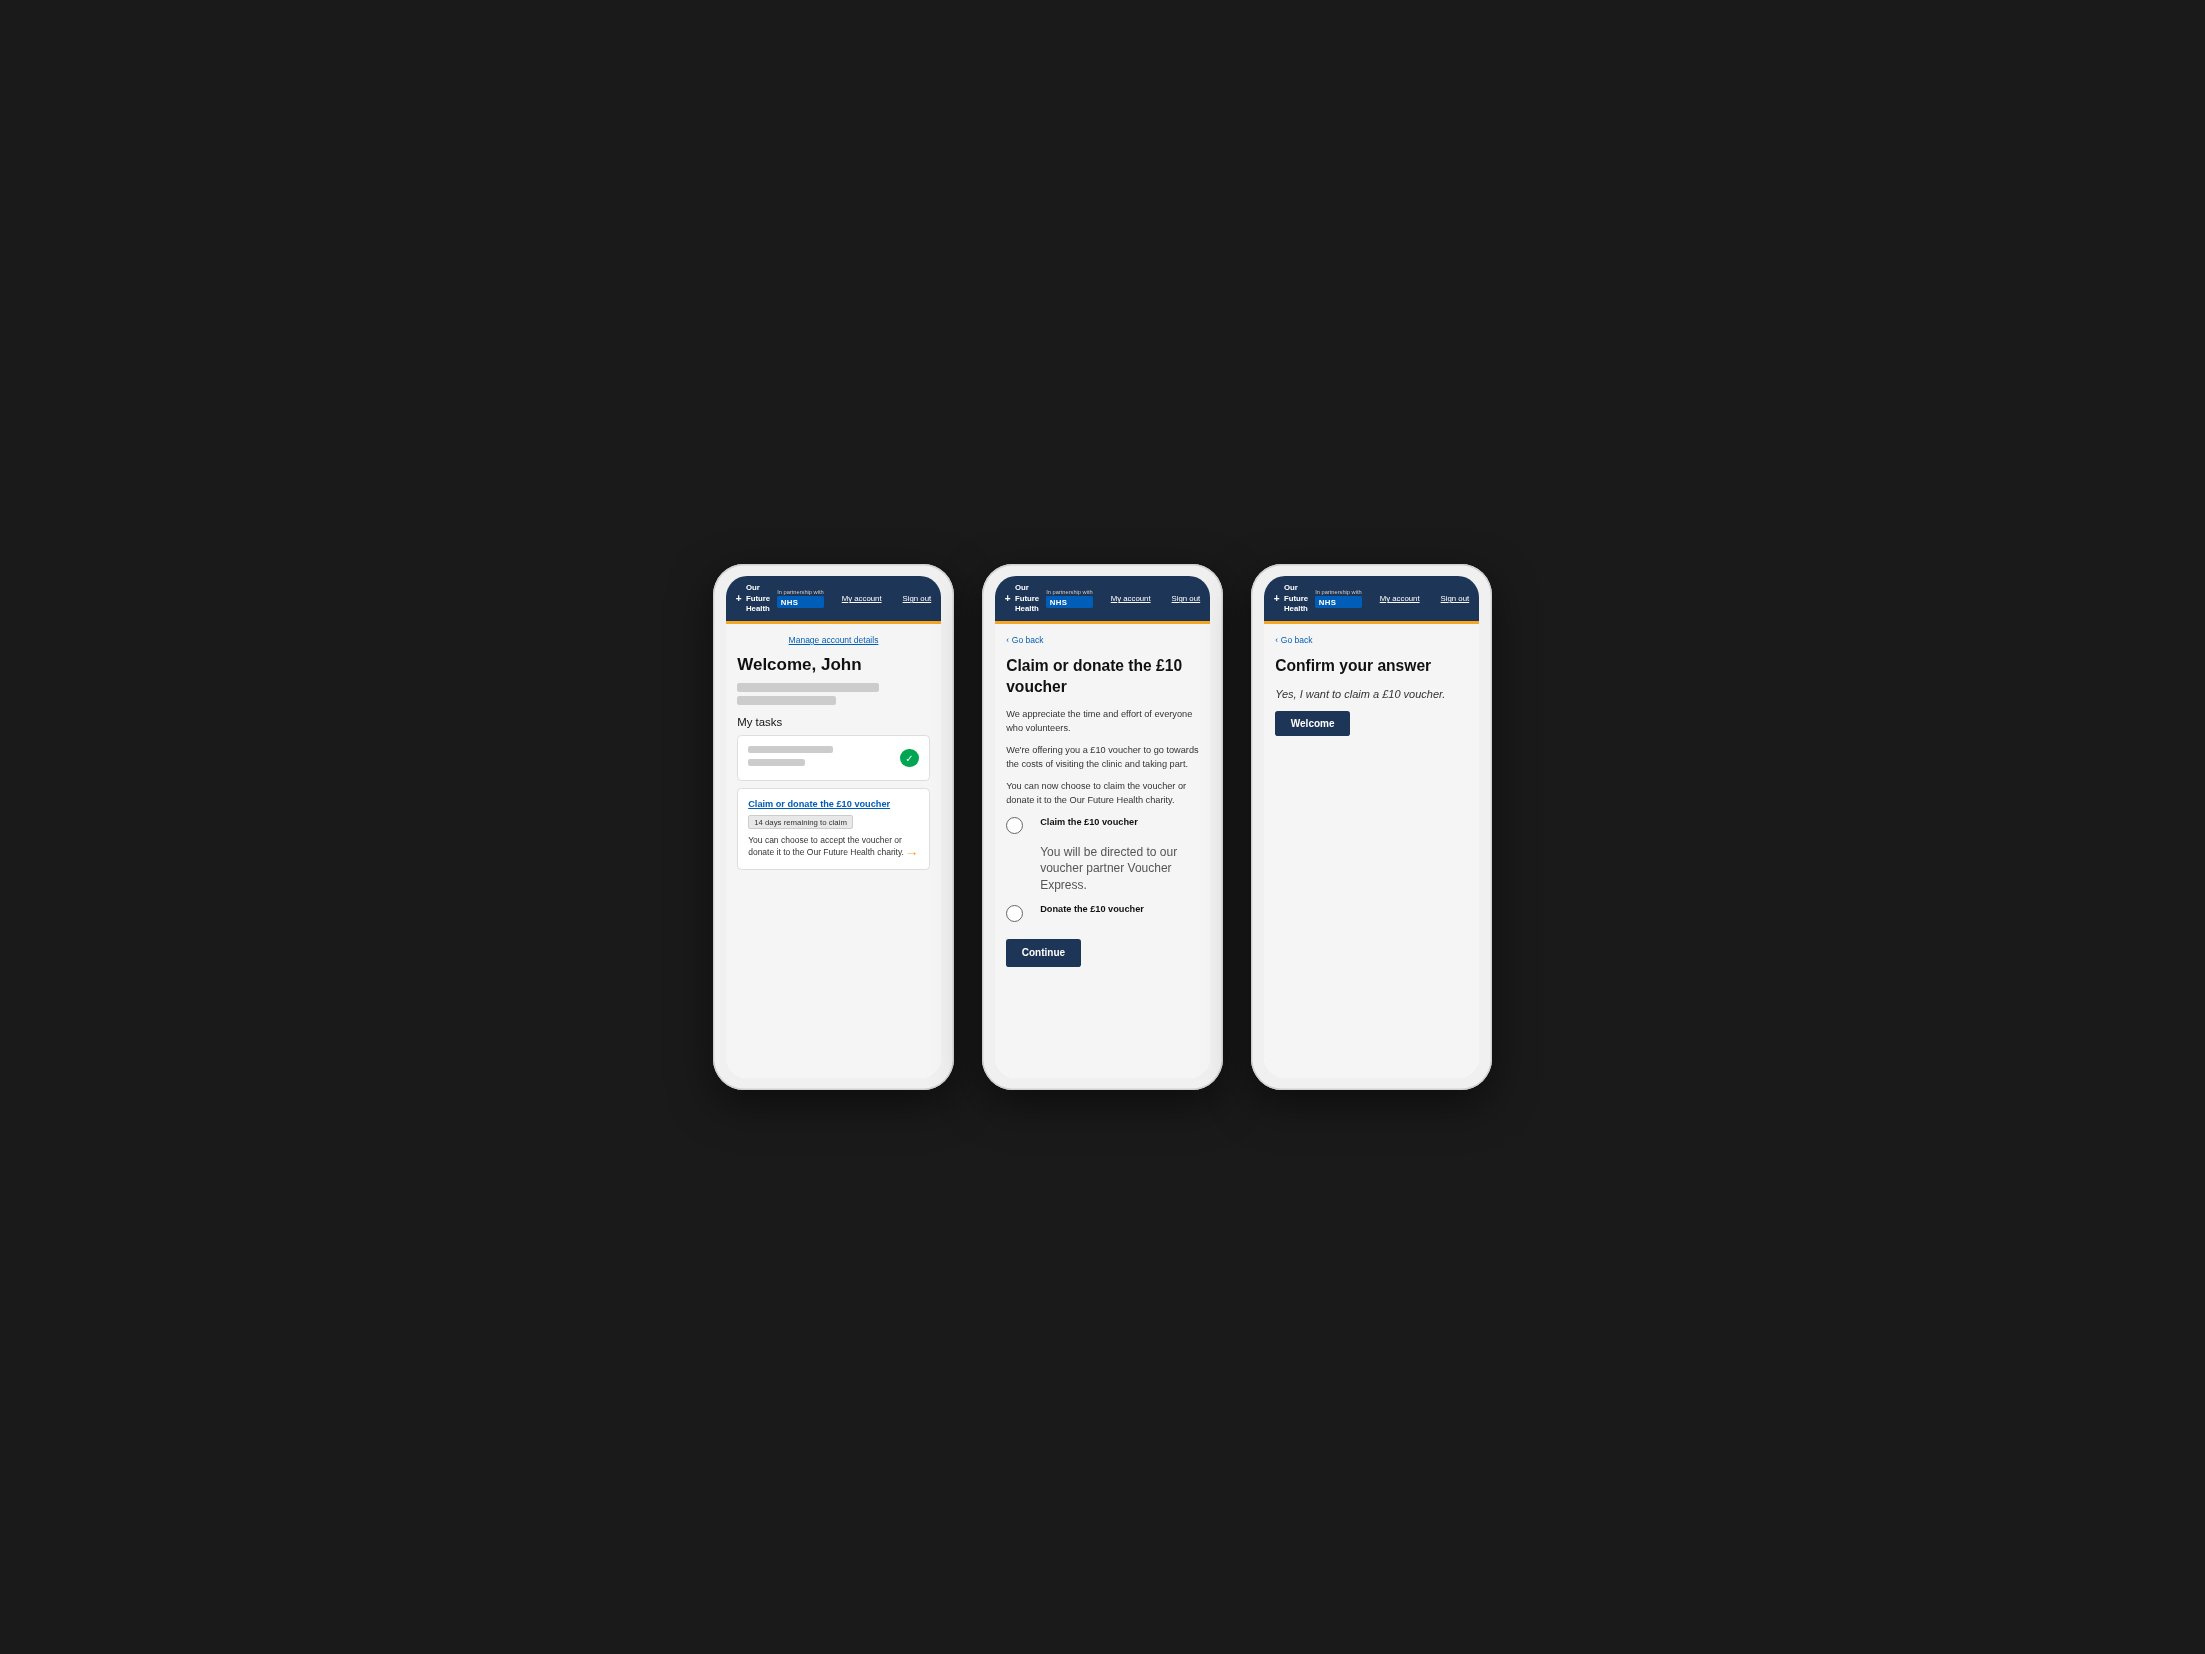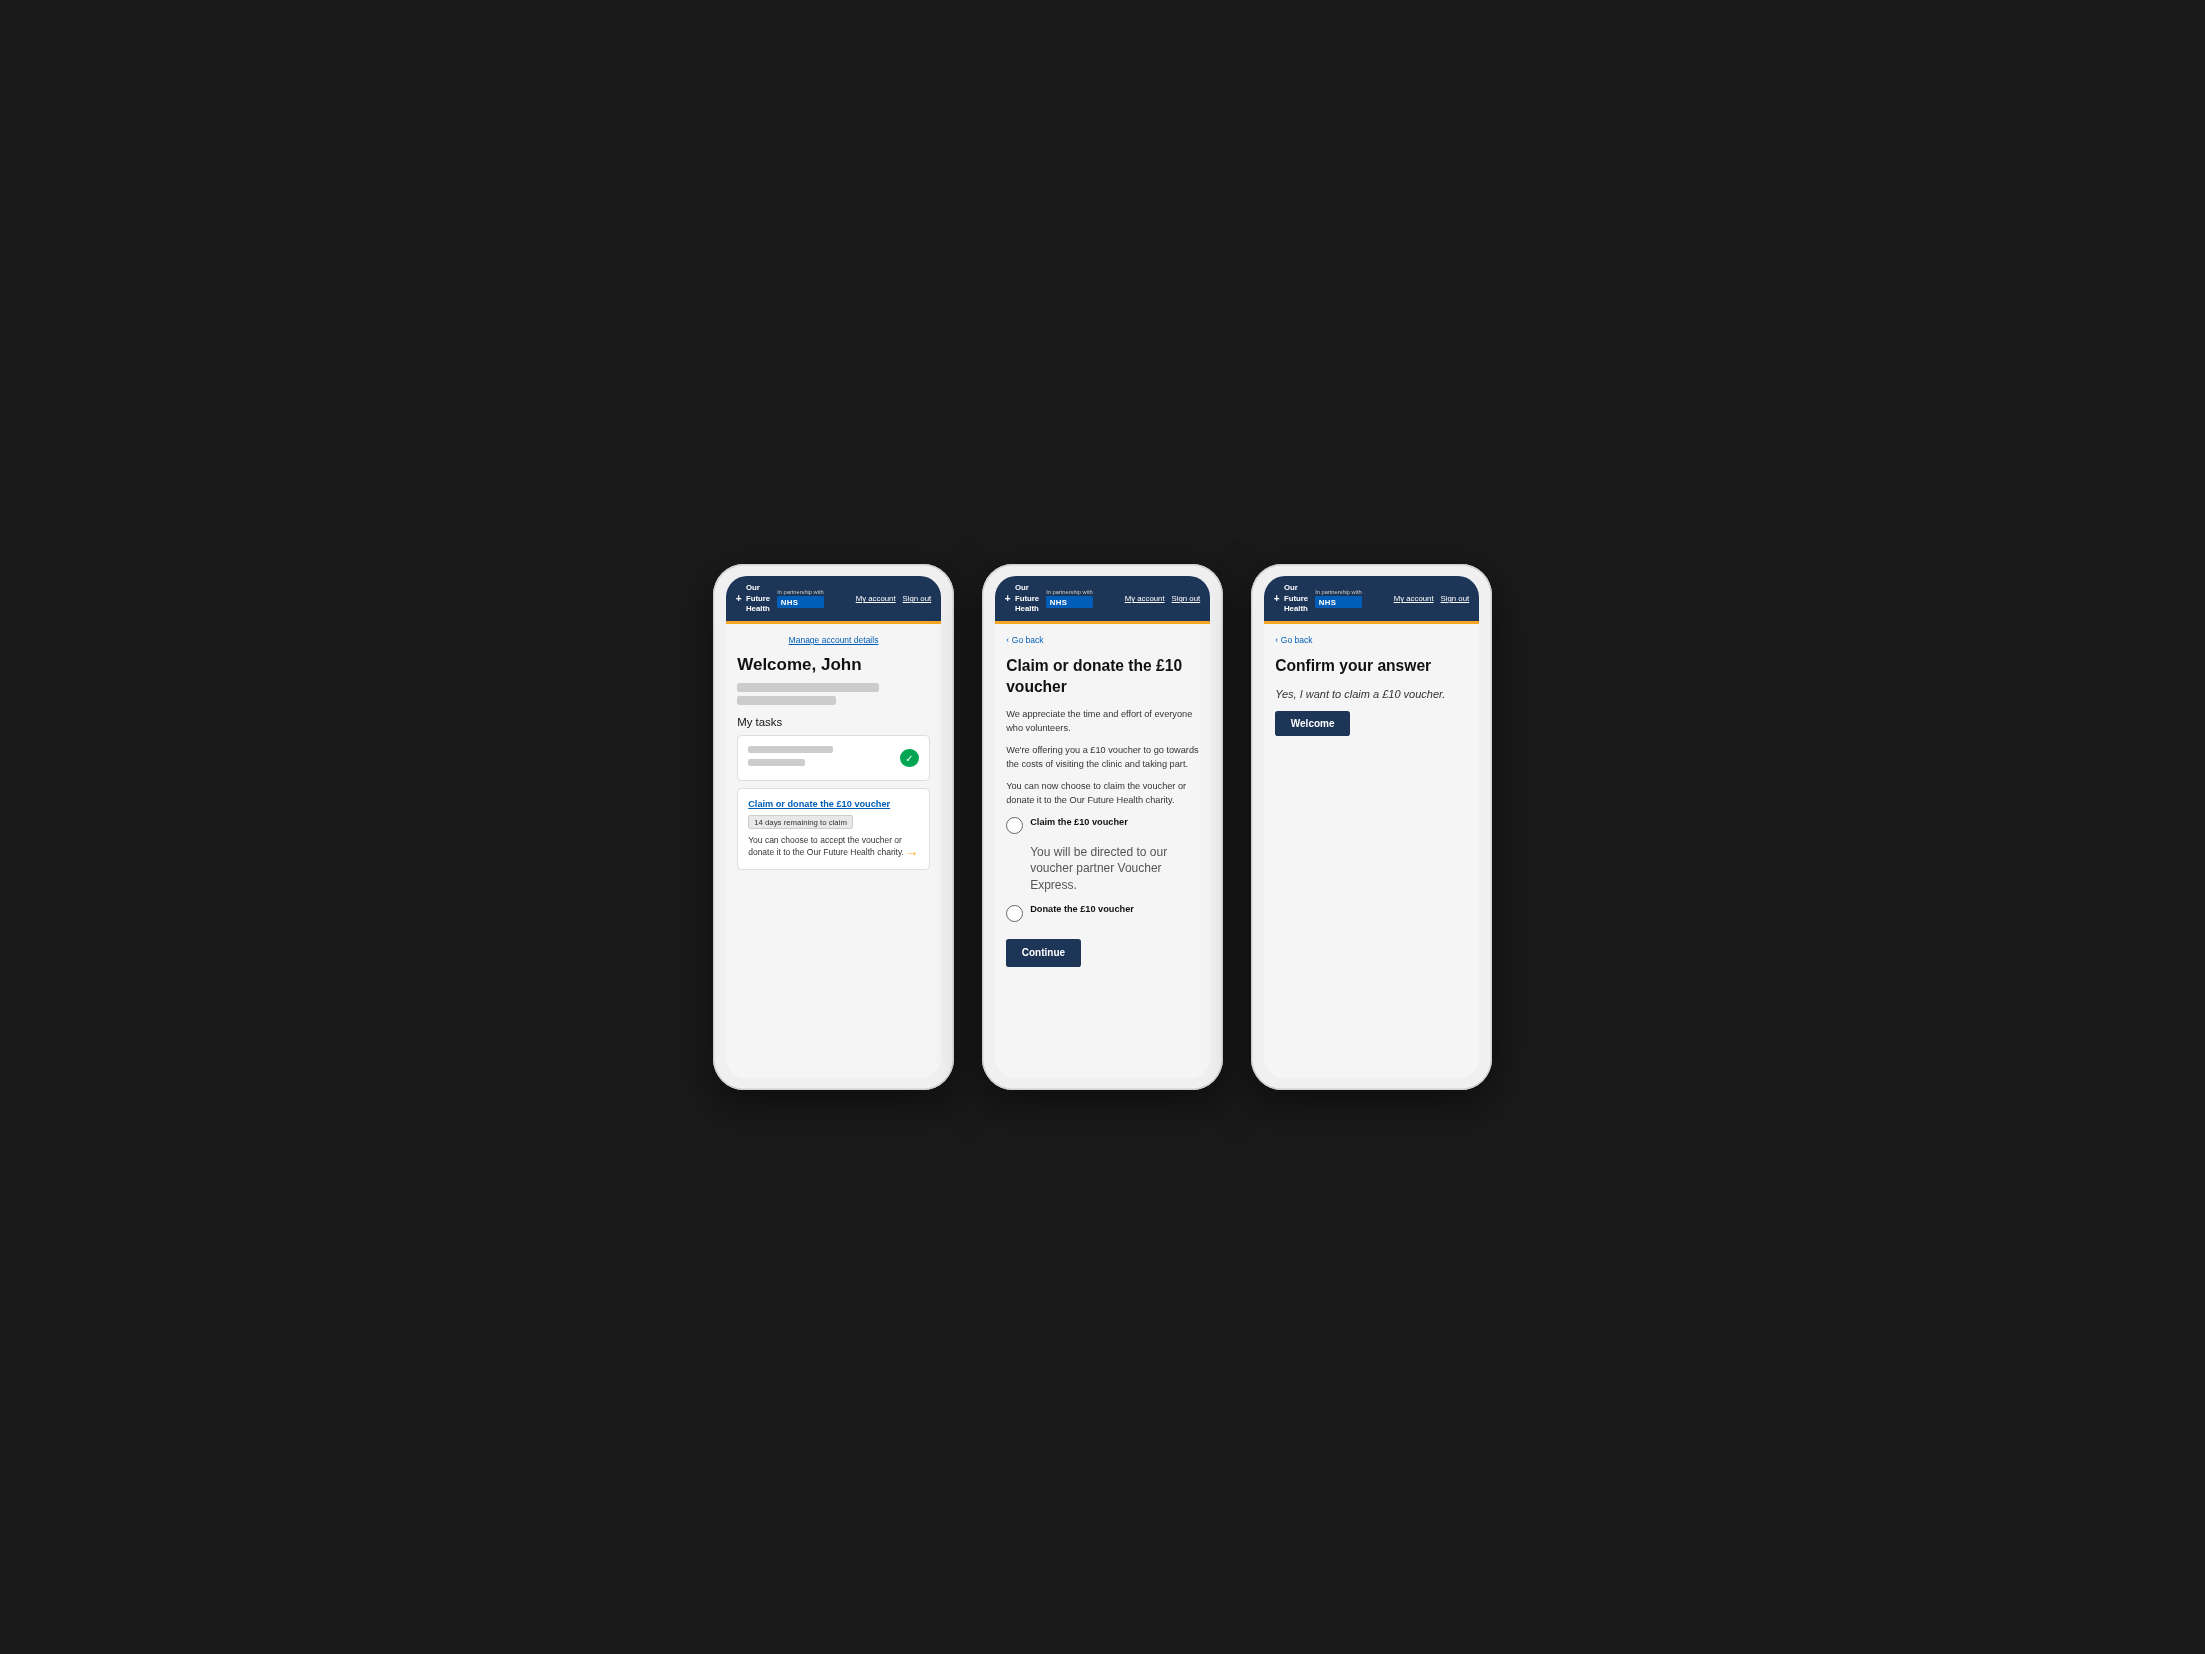--- a/index.html
+++ b/index.html
@@ -81,21 +81,21 @@
       color: #fff;
       font-size: 7.8px;
       font-weight: bold;
       padding: 1.4px 3.6px;
       border-radius: 1.4px;
       letter-spacing: 0.4px;
     }
 
     .header-nav {
       display: flex;
-      gap: 7px;
+      gap: 21px;
       margin-left: auto;
     }
 
     .header-nav a {
       color: #fff;
       font-size: 7.8px;
       text-decoration: underline;
       cursor: pointer;
     }
 
@@ -231,21 +231,21 @@
     .page-text {
       font-size: 9.2px;
       color: #333;
       line-height: 1.5;
       margin-bottom: 8.5px;
     }
 
     .radio-option {
       display: flex;
       align-items: flex-start;
-      gap: 7px;
+      gap: 17px;
       margin-bottom: 10px;
     }
 
     .radio-circle {
       width: 17px;
       height: 17px;
       border: 1.4px solid #666;
       border-radius: 50%;
       flex-shrink: 0;
       margin-top: 0.7px;

